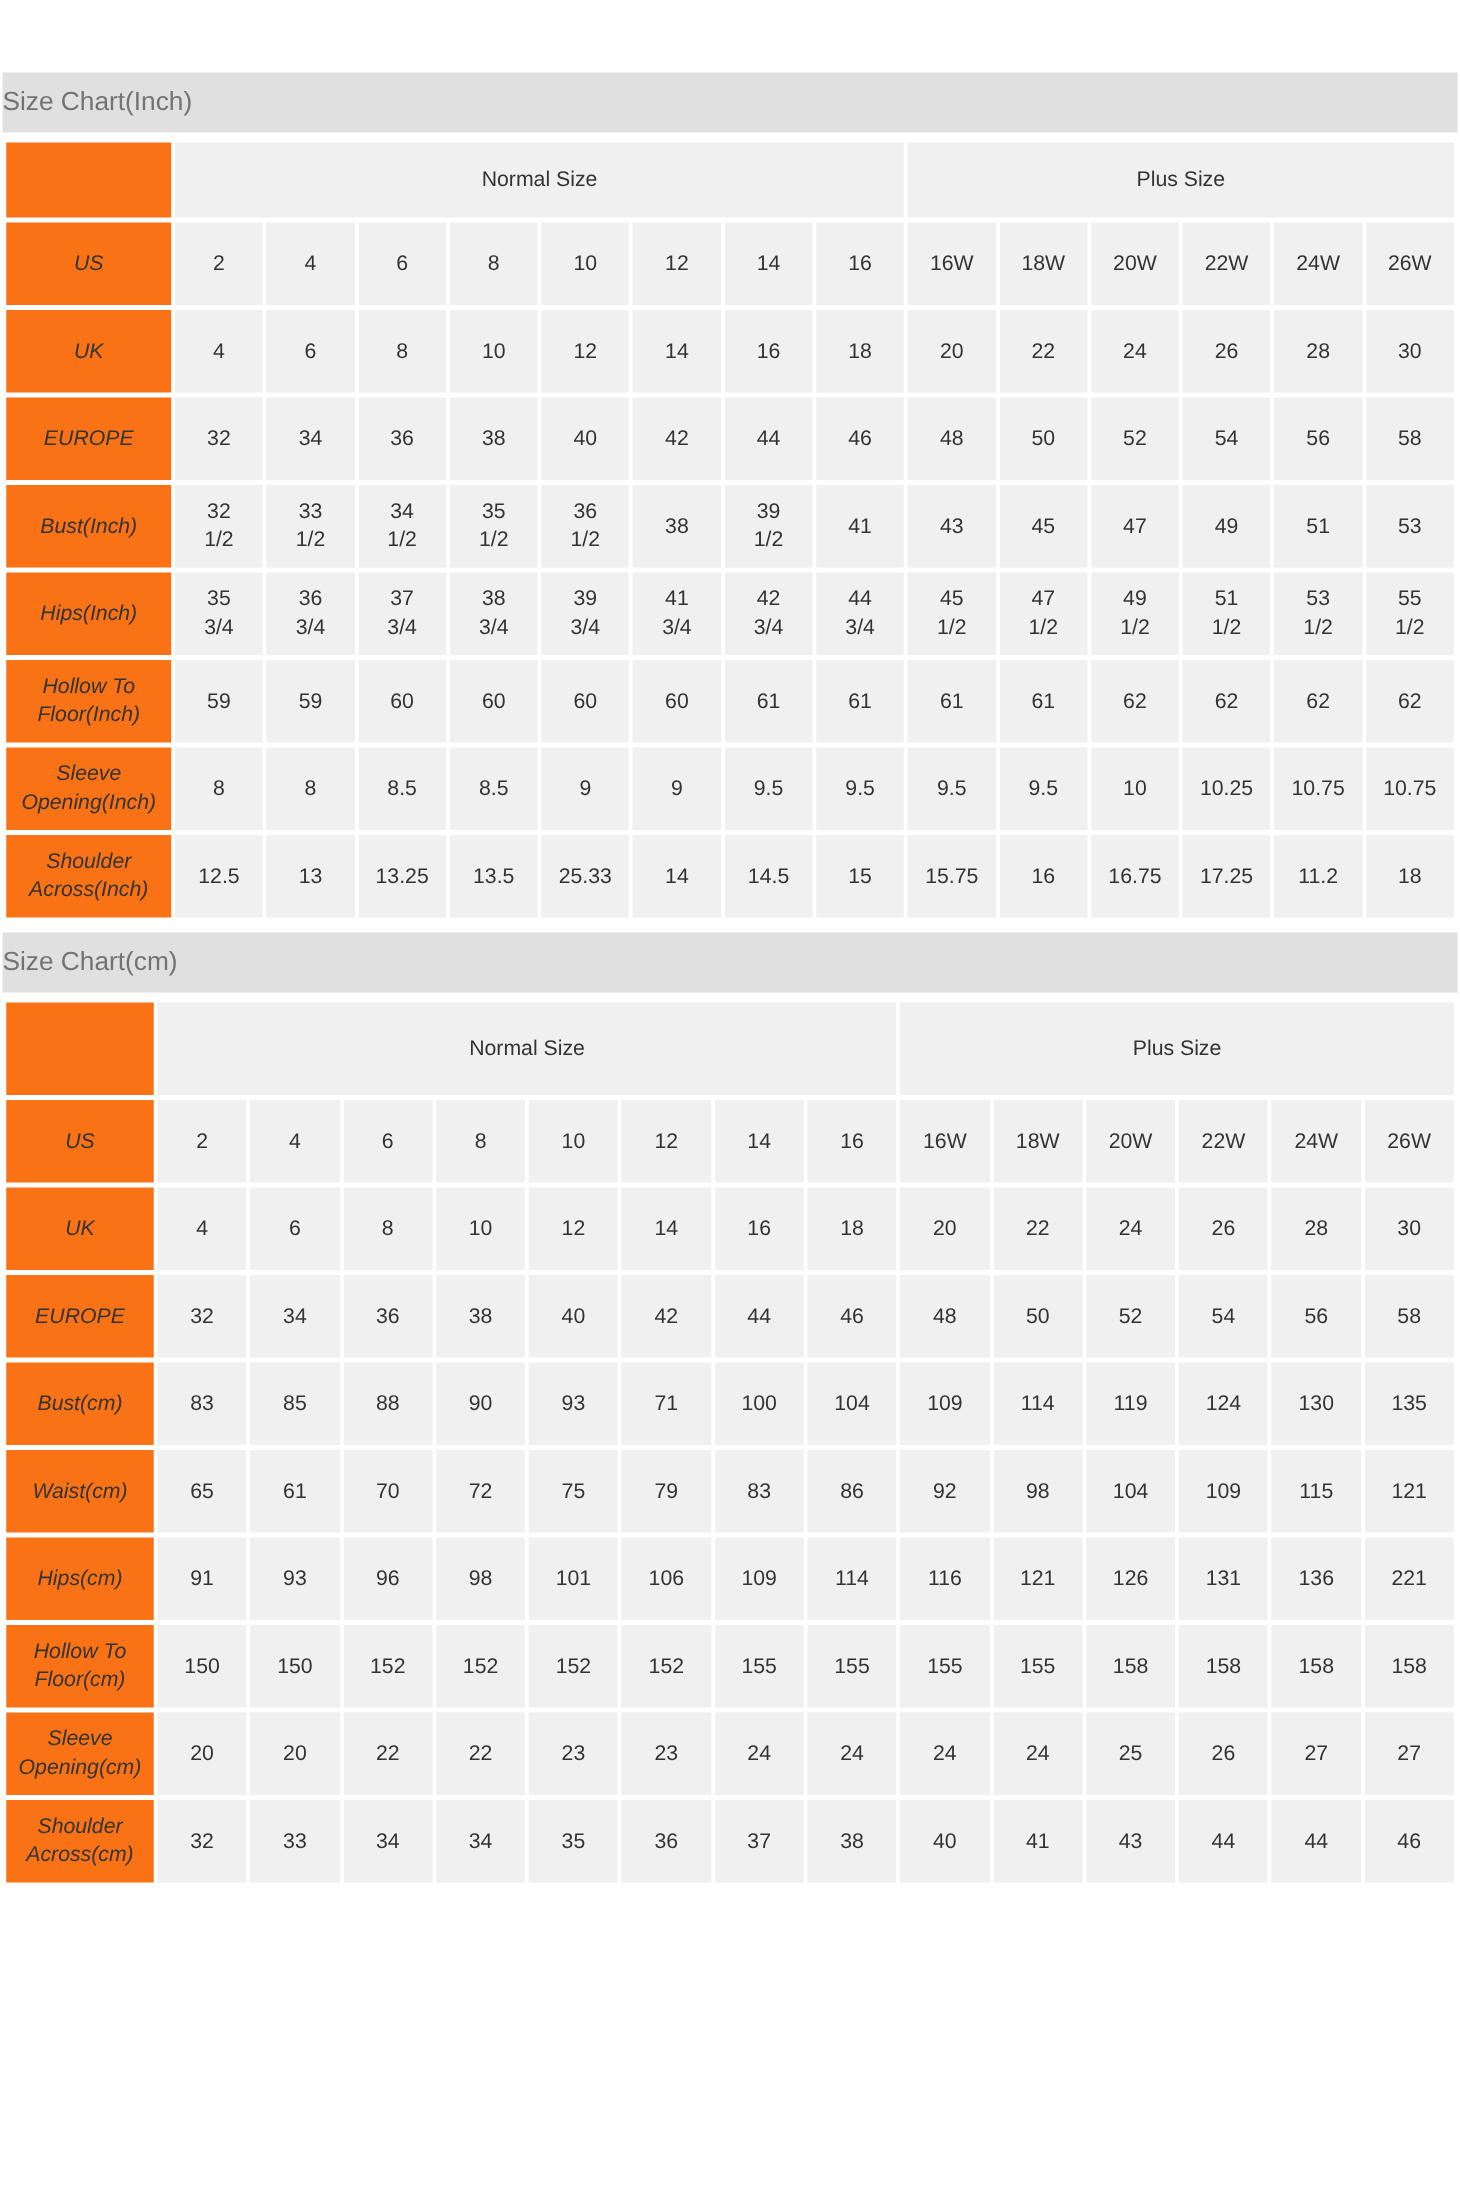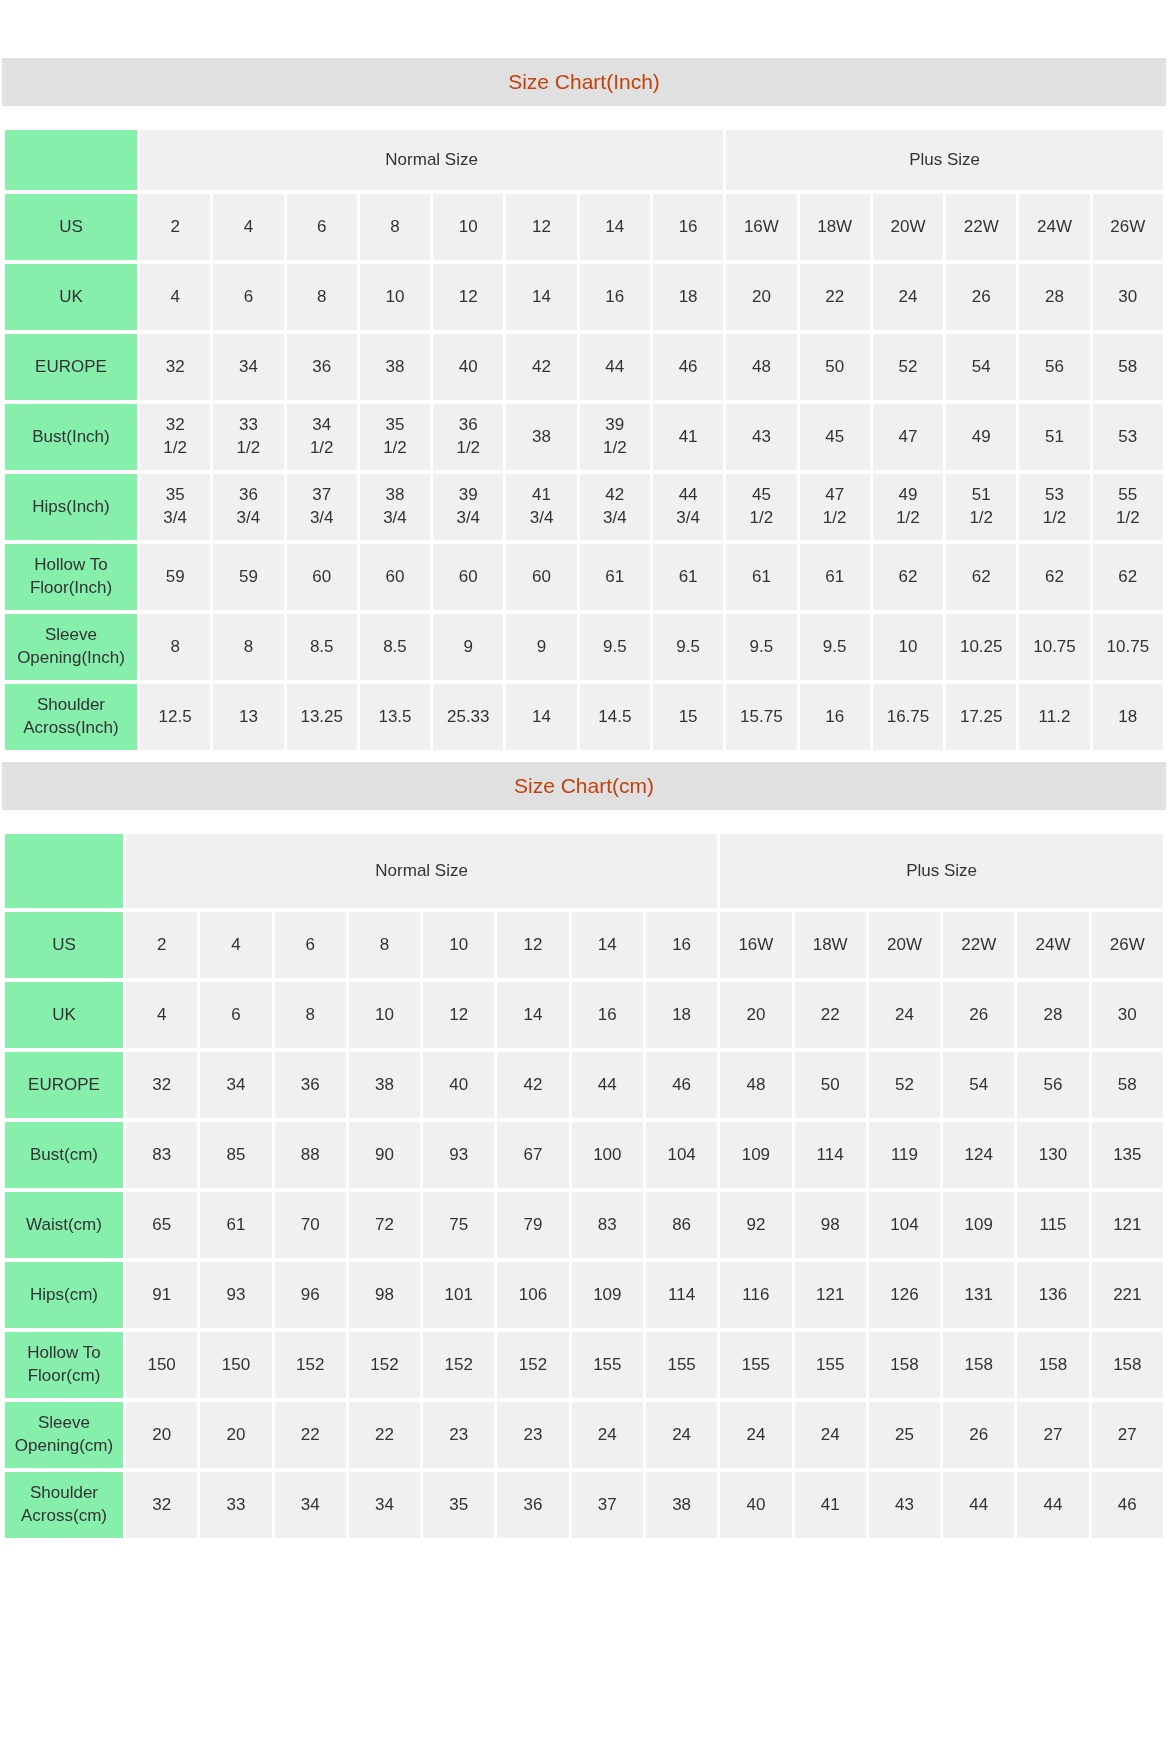--- a/index.html
+++ b/index.html
@@ -14,43 +14,44 @@
     padding-top: 58px;
     box-sizing: border-box;
   }
   .size-chart {
     margin: 0 2px 8px 2px;
   }
   .title-bar {
     background: #e0e0e0;
     height: 48px;
     line-height: 48px;
-    text-align: center;
+    text-align: left;
     font-size: 21px;
-    color: #c2410c;
-    margin-bottom: 20px;
+    color: #737373;
+    margin-bottom: 4px;
   }
   table.size-table {
     width: 100%;
     border-collapse: separate;
     border-spacing: 3px 4px;
     table-layout: fixed;
   }
   table.size-table th,
   table.size-table td {
     font-weight: normal;
     text-align: center;
     vertical-align: middle;
     font-size: 17px;
     white-space: pre-line;
     line-height: 1.35;
     padding: 2px;
   }
   .corner, .rowlabel {
-    background: #86efac;
+    background: #f97316;
+    font-style: italic;
   }
   .group, .cell {
     background: #f0f0f0;
   }
   .inch .corner  { width: 128px; }
   .cm   .corner  { width: 114px; }
   .inch .group   { height: 56px; }
   .cm   .group   { height: 70px; }
   .inch .cell, .inch .rowlabel { height: 62px; }
   .cm   .cell, .cm   .rowlabel { height: 62px; }
@@ -296,21 +297,21 @@
             <td class="cell">56</td>
             <td class="cell">58</td>
           </tr>
           <tr>
             <th class="rowlabel">Bust(cm)</th>
             <td class="cell">83</td>
             <td class="cell">85</td>
             <td class="cell">88</td>
             <td class="cell">90</td>
             <td class="cell">93</td>
-            <td class="cell">67</td>
+            <td class="cell">71</td>
             <td class="cell">100</td>
             <td class="cell">104</td>
             <td class="cell">109</td>
             <td class="cell">114</td>
             <td class="cell">119</td>
             <td class="cell">124</td>
             <td class="cell">130</td>
             <td class="cell">135</td>
           </tr>
           <tr>

